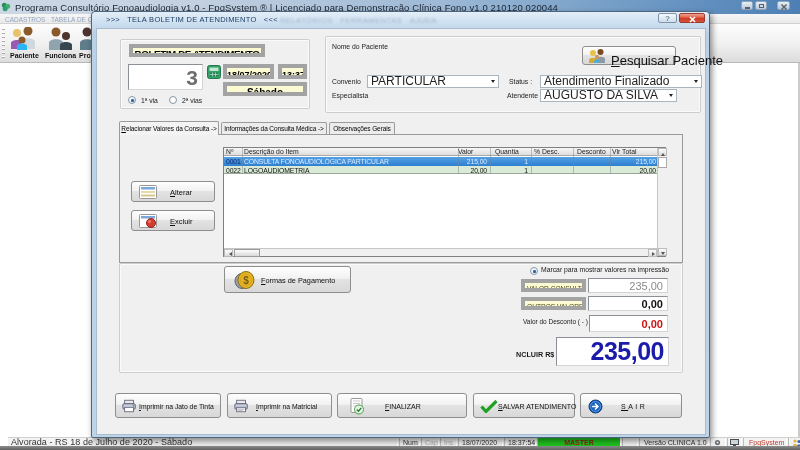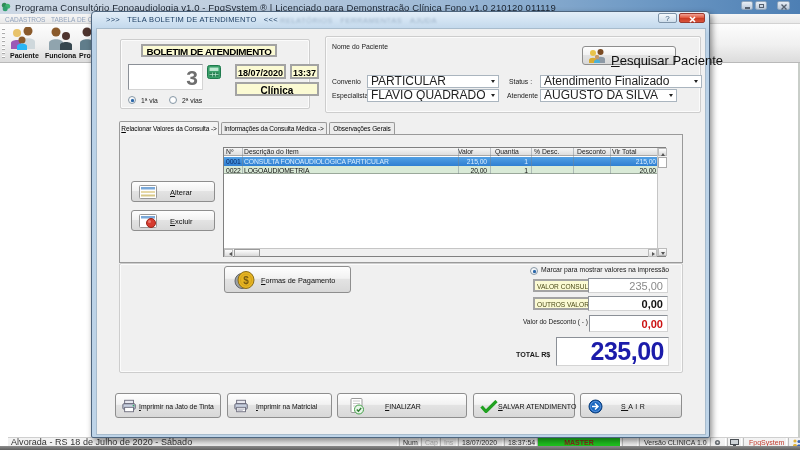--- a/index.html
+++ b/index.html
@@ -26,21 +26,21 @@
 #dlg{left:91px;top:11px;width:619px;height:427px;border:1px solid #4e657e;border-radius:4px 4px 2px 2px;
  background:linear-gradient(#e3eef8 0,#cfe1f1 10px,#b9d1e7 22px,#bed4e8 100%);
  box-shadow:2px 3px 6px rgba(0,0,0,.45);}
 #dlgtitle{position:absolute;left:14px;top:3px;font-size:7.5px;color:#17395e;letter-spacing:.3px;white-space:nowrap;}
 #ghostmenu{position:absolute;left:188px;top:4px;font-size:7.5px;color:#2c4a6c;opacity:.32;filter:blur(.8px);letter-spacing:.5px;white-space:nowrap;}
 #dlghelp{position:absolute;left:566px;top:1px;width:19px;height:10px;border:1px solid #7e93a8;border-radius:2px;background:linear-gradient(#f5f9fc,#cfdeeb);color:#3a5a7a;font-size:8px;line-height:9px;text-align:center;}
 #dlgclose{position:absolute;left:587px;top:1px;width:26px;height:10px;border:1px solid #9b3a30;border-radius:2px;background:linear-gradient(#f2a394 0,#e25b42 45%,#c93a22 50%,#d9543c 100%);color:#fff;font-size:8px;font-weight:bold;line-height:9px;text-align:center;}
 #dlgc{position:absolute;left:5px;top:17px;width:608px;height:405px;background:#f0f0f0;border:1px solid #8ea4b8;border-width:0;outline:1px solid #a8bccd;}
 
 .grp{position:absolute;border:1px solid #cdcdcd;border-radius:2px;box-shadow:inset 0 0 0 1px #fbfbfb;}
-.ylw{position:absolute;background:#fbfad3;border:2px solid #a3a3a3;white-space:nowrap;overflow:hidden;margin-left:12px;}
+.ylw{position:absolute;background:#fbfad3;border:4px solid #a3a3a3;white-space:nowrap;overflow:hidden;}
 .whitebox{position:absolute;background:#fff;border:1px solid #8b9097;border-right-color:#d4d4d4;border-bottom-color:#d4d4d4;white-space:nowrap;overflow:hidden;}
 .lbl{position:absolute;font-size:7px;color:#1a1a1a;white-space:nowrap;}
 .btn{position:absolute;border:1px solid #8e8e8e;border-radius:3px;background:linear-gradient(#fefefe 0,#f2f2f2 45%,#e3e3e3 50%,#d8d8d8 100%);font-size:7.5px;color:#111;white-space:nowrap;z-index:3;}
 .btn .t{position:absolute;white-space:nowrap;}
 .combo{position:absolute;height:13px;background:#fff;border:1px solid #aab5bf;font-size:12px;color:#222;line-height:11px;padding-left:3px;white-space:nowrap;overflow:hidden;}
 .combo .ar{position:absolute;right:3px;top:4px;width:0;height:0;border:2.5px solid transparent;border-top:3.5px solid #222;}
 .radio{position:absolute;width:8px;height:8px;border-radius:50%;border:1px solid #8a9aa8;background:radial-gradient(#fff 40%,#e7ecf0);}
 .radio.on::after{content:"";position:absolute;left:1.5px;top:1.5px;width:3px;height:3px;border-radius:50%;background:#2a66a8;box-shadow:0 0 1px #2a66a8;}
 u{text-decoration:underline;}
 .ghd{position:absolute;top:0;height:8px;font-size:6.8px;line-height:8px;color:#222;white-space:nowrap;overflow:hidden;}
@@ -51,21 +51,21 @@
 </style>
 </head>
 <body>
 
 <div class="abs" id="titlebar">
   <svg class="abs" style="left:1px;top:2px" width="10" height="10" viewBox="0 0 12 12">
       <circle cx="4" cy="4" r="3" fill="#2e8b57"></circle>
       <circle cx="8" cy="5" r="3" fill="#3cb371"></circle>
       <circle cx="5" cy="8" r="3" fill="#2f9e6e"></circle>
     </svg>
-  <span class="tt">Programa Consultório Fonoaudiologia v1.0 - FpqSystem ® | Licenciado para  Demonstração Clínica Fono v1.0 210120 011119</span>
+  <span class="tt">Programa Consultório Fonoaudiologia v1.0 - FpqSystem ® | Licenciado para  Demonstração Clínica Fono v1.0 210120 020044</span>
   <div class="winbtn" style="left:741px;width:12px;">
       <span style="position:absolute;left:2.5px;top:5px;width:5px;height:2px;background:#55606e;"></span>
     </div>
   <div class="winbtn" style="left:755px;width:12px;">
       <span style="position:absolute;left:2.5px;top:2px;width:5px;height:4px;border:1.5px solid #55606e;"></span>
     </div>
   <div class="winbtn" style="left:777px;width:13px;">
       <svg style="position:absolute;left:3px;top:1.5px" width="6" height="6" viewBox="0 0 6 6">
         <path d="M0.5 0.5l5 5M5.5 0.5l-5 5" stroke="#55606e" stroke-width="1.4"></path>
       </svg>
@@ -151,21 +151,21 @@
     <svg class="abs" style="left:110px;top:36px;" width="14" height="14" viewBox="0 0 14 14">
         <rect x="0.5" y="0.5" width="13" height="13" rx="2" fill="#3aa06a" stroke="#1f7a4d"></rect>
         <rect x="2.5" y="2.5" width="9" height="3.5" fill="#bfe9d2" stroke="#17644023" stroke-width=".5"></rect>
         <rect x="2.5" y="7.5" width="9" height="4" fill="#2a7f54"></rect>
         <line x1="5.5" y1="7.5" x2="5.5" y2="11.5" stroke="#bfe9d2" stroke-width=".7"></line>
         <line x1="8.5" y1="7.5" x2="8.5" y2="11.5" stroke="#bfe9d2" stroke-width=".7"></line>
         <line x1="2.5" y1="9.5" x2="11.5" y2="9.5" stroke="#bfe9d2" stroke-width=".7"></line>
       </svg>
     <div class="ylw" style="left:126px;top:35px;width:51px;height:15px;font-size:9px;font-weight:bold;text-align:center;line-height:14px;">18/07/2020</div>
     <div class="ylw" style="left:181px;top:35px;width:29px;height:15px;font-size:9px;font-weight:bold;text-align:center;line-height:14px;">13:37</div>
-    <div class="ylw" style="left:126px;top:53px;width:84px;height:14px;font-size:10px;font-weight:bold;text-align:center;line-height:13px;">Clínica</div>
+    <div class="ylw" style="left:126px;top:53px;width:84px;height:14px;font-size:10px;font-weight:bold;text-align:center;line-height:13px;">Sábado</div>
     <div class="radio on" style="left:31px;top:67px;"></div>
       <div class="lbl" style="left:44px;top:68px;font-size:6.8px;">1ª via</div>
     <div class="radio" style="left:72px;top:67px;"></div>
       <div class="lbl" style="left:85px;top:68px;font-size:6.8px;">2ª vias</div>
 
     <div class="grp" style="left:228px;top:7px;width:376px;height:77px;"></div>
     <div class="lbl" style="left:235px;top:14px;font-size:6.8px;">Nome do Paciente</div>
     <div class="btn" style="left:485px;top:17px;width:94px;height:19px;">
       <svg class="abs" style="left:4px;top:2px" width="20" height="15" viewBox="0 0 20 15">
         <circle cx="6" cy="4" r="3" fill="#e8c34a"></circle>
@@ -175,21 +175,20 @@
         <circle cx="10" cy="8" r="2.2" fill="#c79a66"></circle>
           <path d="M7 14v-1.5c0-2.5 6-2.5 6 0V14z" fill="#4ab0d8"></path>
       </svg>
       <span class="t" style="left:28px;top:6px;font-size:13px;"><u>P</u>esquisar Paciente</span>
     </div>
     <div class="lbl" style="left:235px;top:49px;font-size:6.8px;">Convenio</div>
     <div class="combo" style="left:270px;top:46px;width:132px;">PARTICULAR<span class="ar"></span></div>
     <div class="lbl" style="left:412px;top:49px;font-size:6.8px;">Status :</div>
     <div class="combo" style="left:443px;top:46px;width:162px;">Atendimento Finalizado<span class="ar"></span></div>
     <div class="lbl" style="left:235px;top:63px;font-size:6.8px;">Especialista</div>
-    <div class="combo" style="left:270px;top:60px;width:132px;">FLAVIO QUADRADO<span class="ar"></span></div>
     <div class="lbl" style="left:410px;top:63px;font-size:6.8px;">Atendente</div>
     <div class="combo" style="left:443px;top:60px;width:137px;">AUGUSTO DA SILVA<span class="ar"></span></div>
 
     <div class="tab abs" style="left:22px;top:92px;width:100px;height:14px;background:#f3f3f3;border:1px solid #9a9a9a;border-bottom:none;border-radius:2px 2px 0 0;z-index:2;font-size:6.5px;line-height:13px;text-align:center;white-space:nowrap;overflow:hidden;letter-spacing:-0.1px;"><u>R</u>elacionar Valores da Consulta -&gt;</div>
     <div class="tab abs" style="left:124px;top:93px;width:106px;height:13px;background:#ececec;border:1px solid #9a9a9a;border-bottom:none;border-radius:2px 2px 0 0;font-size:6.5px;line-height:12px;text-align:center;white-space:nowrap;overflow:hidden;letter-spacing:-0.1px;">Informações da Consulta Médica -&gt;</div>
     <div class="tab abs" style="left:232px;top:93px;width:66px;height:13px;background:#ececec;border:1px solid #9a9a9a;border-bottom:none;border-radius:2px 2px 0 0;font-size:6.5px;line-height:12px;text-align:center;white-space:nowrap;overflow:hidden;letter-spacing:-0.1px;">Observações Gerais</div>
     <div class="abs" style="left:22px;top:105px;width:564px;height:129px;background:#f0f0f0;border:1px solid #9a9a9a;z-index:1;"></div>
 
     <div class="btn" style="left:34px;top:152px;width:84px;height:21px;">
       <svg class="abs" style="left:7px;top:3px" width="22" height="15" viewBox="0 0 22 15">
@@ -268,21 +267,21 @@
       <span class="t" style="left:36px;top:9px;font-size:7.3px;"><u>F</u>ormas de Pagamento</span>
     </div>
     <div class="radio on" style="left:433px;top:238px;"></div>
     <div class="lbl" style="left:444px;top:237px;font-size:6.8px;">Marcar para mostrar valores na impressão</div>
     <div class="ylw" style="left:424px;top:250px;width:65px;height:13px;font-size:6.6px;line-height:12px;padding-left:2px;color:#4a4a18;">VALOR CONSULTA</div>
     <div class="whitebox" style="left:491px;top:249px;width:80px;height:15px;font-size:11px;color:#8a8a8a;text-align:right;line-height:14px;padding-right:4px;">235,00</div>
     <div class="ylw" style="left:424px;top:268px;width:65px;height:13px;font-size:6.6px;line-height:12px;padding-left:2px;color:#4a4a18;">OUTROS VALORES</div>
     <div class="whitebox" style="left:491px;top:267px;width:80px;height:15px;font-size:11px;font-weight:bold;color:#111;text-align:right;line-height:14px;padding-right:4px;">0,00</div>
     <div class="lbl" style="left:426px;top:289px;font-size:6.5px;">Valor do Desconto ( - )</div>
     <div class="whitebox" style="left:492px;top:286px;width:79px;height:17px;font-size:11px;font-weight:bold;color:#cc1111;text-align:right;line-height:16px;padding-right:4px;">0,00</div>
-    <div class="lbl" style="left:419px;top:321px;font-size:7.2px;font-weight:bold;z-index:4;">TOTAL R$</div>
+    <div class="lbl" style="left:419px;top:321px;font-size:7.2px;font-weight:bold;z-index:4;">NCLUIR R$</div>
     <div class="whitebox" style="left:459px;top:308px;width:113px;height:29px;font-size:25px;font-weight:bold;color:#1c1caa;text-align:right;line-height:27px;padding-right:4px;letter-spacing:-0.5px;">235,00</div>
 
     <div class="btn" style="left:18px;top:364px;width:106px;height:25px;">
       <svg class="abs" style="left:6px;top:5px" width="15" height="14" viewBox="0 0 17 15">
           <rect x="3" y="1" width="10" height="4" fill="#e8e8f0" stroke="#667"></rect>
           <rect x="1" y="5" width="14" height="6" rx="1" fill="#c8d0e0" stroke="#556"></rect>
           <rect x="3" y="9" width="10" height="5" fill="#fff" stroke="#667"></rect>
           <circle cx="13" cy="7" r="1" fill="#3a6"></circle>
         </svg>
       <span class="t" style="left:23px;top:9px;font-size:6.8px;"><u>I</u>mprimir na Jato de Tinta</span>

